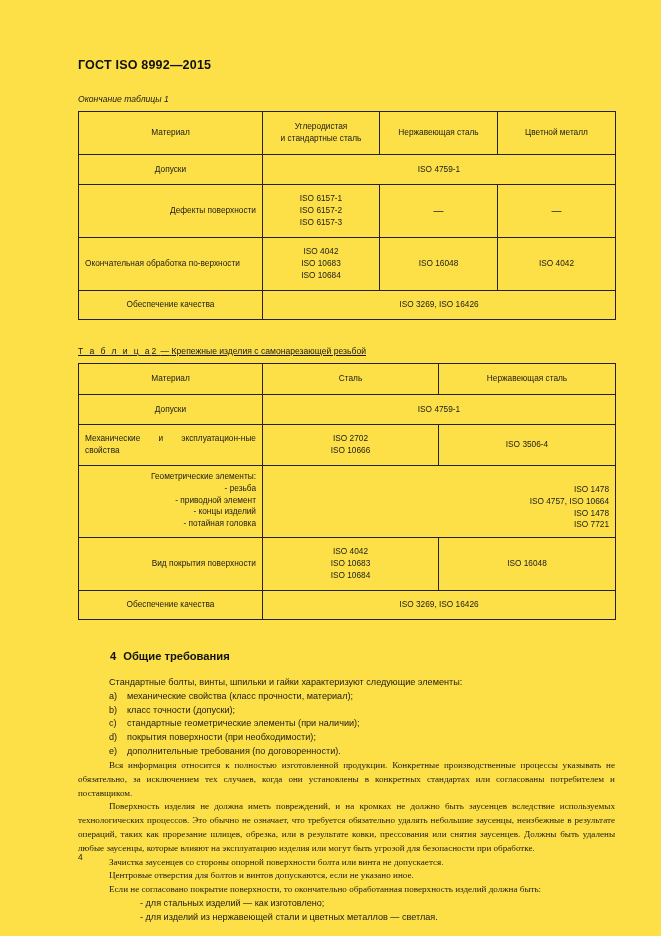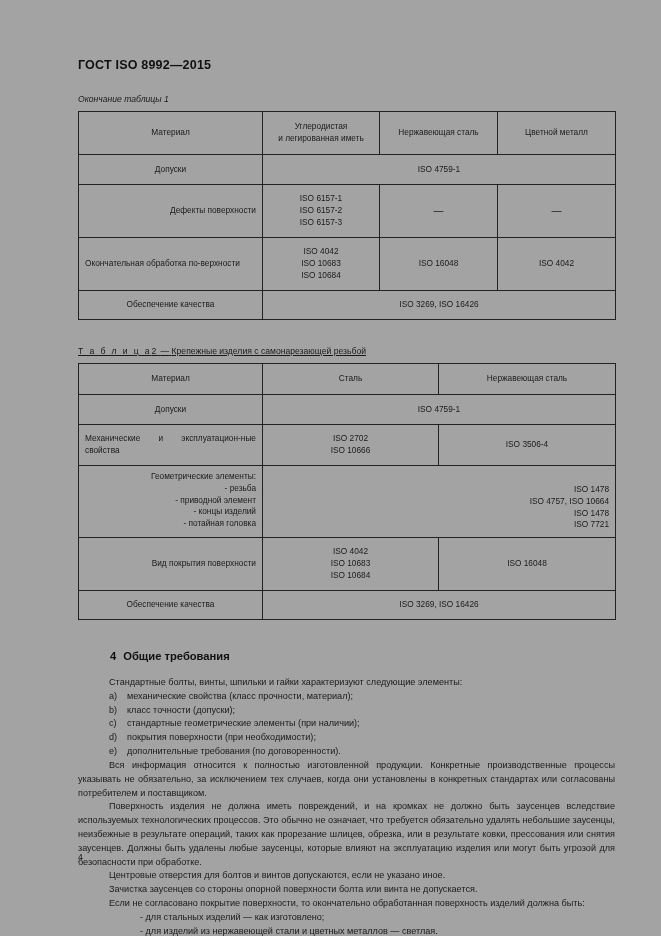--- a/index.html
+++ b/index.html
@@ -13,21 +13,21 @@
     font-family: "Liberation Sans", sans-serif;
     color: #1a1a1a;
     position: relative;
     overflow: hidden;
   }
   .page {
     position: absolute;
     left: 0; top: 0;
     width: 661px;
     height: 936px;
-    background: #a3a3a3;
+    background: #fde047;
   }
   .content {
     position: absolute;
     left: 78px;
     top: 58px;
     width: 537px;
   }
 
   
   .doc-title {
@@ -121,21 +121,21 @@
   }
   .dashlist {
     margin: 0 0 0 62px;
     padding: 0;
     list-style: none;
   }
   .dashlist li {
     font-size: 9.1px;
     line-height: 1.52;
   }
-  .p-gap { margin-top: 0; }
+  .p-gap { margin-top: 0; font-family: Liberation Serif, serif; }
 
   
   .page-num {
     position: absolute;
     left: 78px;
     top: 852px;
     font-size: 8.4px;
     color: #1a1a1a;
   }
 </style>
@@ -155,21 +155,21 @@
           <col style="width:184px">
           <col style="width:117px">
           <col style="width:118px">
           <col style="width:118px">
         </colgroup>
         <tbody>
           <tr>
             <td class="c-center thick-r" style="height:34px">Материал</td>
             <td class="c-center">
               <span>Углеродистая</span><br>
-              <span>и легированная иметь</span>
+              <span>и стандартные сталь</span>
             </td>
             <td class="c-center">Нержавеющая сталь</td>
             <td class="c-center">Цветной металл</td>
           </tr>
 
           <tr>
             <td class="c-center thick-r thick-b" style="height:21px">Допуски</td>
             <td class="c-center thick-b" colspan="3">ISO 4759-1</td>
           </tr>
 
@@ -295,22 +295,22 @@
         <span>покрытия поверхности (при необходимости);</span>
       </li>
       <li>
         <span class="mk">e)</span>
         <span>дополнительные требования (по договоренности).</span>
       </li>
     </ul>
 
     <p class="body-txt indent p-gap">Вся информация относится к полностью изготовленной продукции. Конкретные производственные процессы указывать не обязательно, за исключением тех случаев, когда они установлены в конкретных стандартах или согласованы потребителем и поставщиком.</p>
     <p class="body-txt indent p-gap">Поверхность изделия не должна иметь повреждений, и на кромках не должно быть заусенцев вследствие используемых технологических процессов. Это обычно не означает, что требуется обязательно удалять небольшие заусенцы, неизбежные в результате операций, таких как прорезание шлицев, обрезка, или в результате ковки, прессования или снятия заусенцев. Должны быть удалены любые заусенцы, которые влияют на эксплуатацию изделия или могут быть угрозой для безопасности при обработке.</p>
+    <p class="body-txt indent p-gap">Зачистка заусенцев со стороны опорной поверхности болта или винта не допускается.</p>
     <p class="body-txt indent p-gap">Центровые отверстия для болтов и винтов допускаются, если не указано иное.</p>
-    <p class="body-txt indent p-gap">Зачистка заусенцев со стороны опорной поверхности болта или винта не допускается.</p>
     <p class="body-txt indent p-gap">Если не согласовано покрытие поверхности, то окончательно обработанная поверхность изделий должна быть:</p>
 
     <ul class="dashlist">
       <li>- для стальных изделий — как изготовлено;</li>
       <li>- для изделий из нержавеющей стали и цветных металлов — светлая.</li>
     </ul>
 
   </div>
 
   <div class="page-num">4</div>

